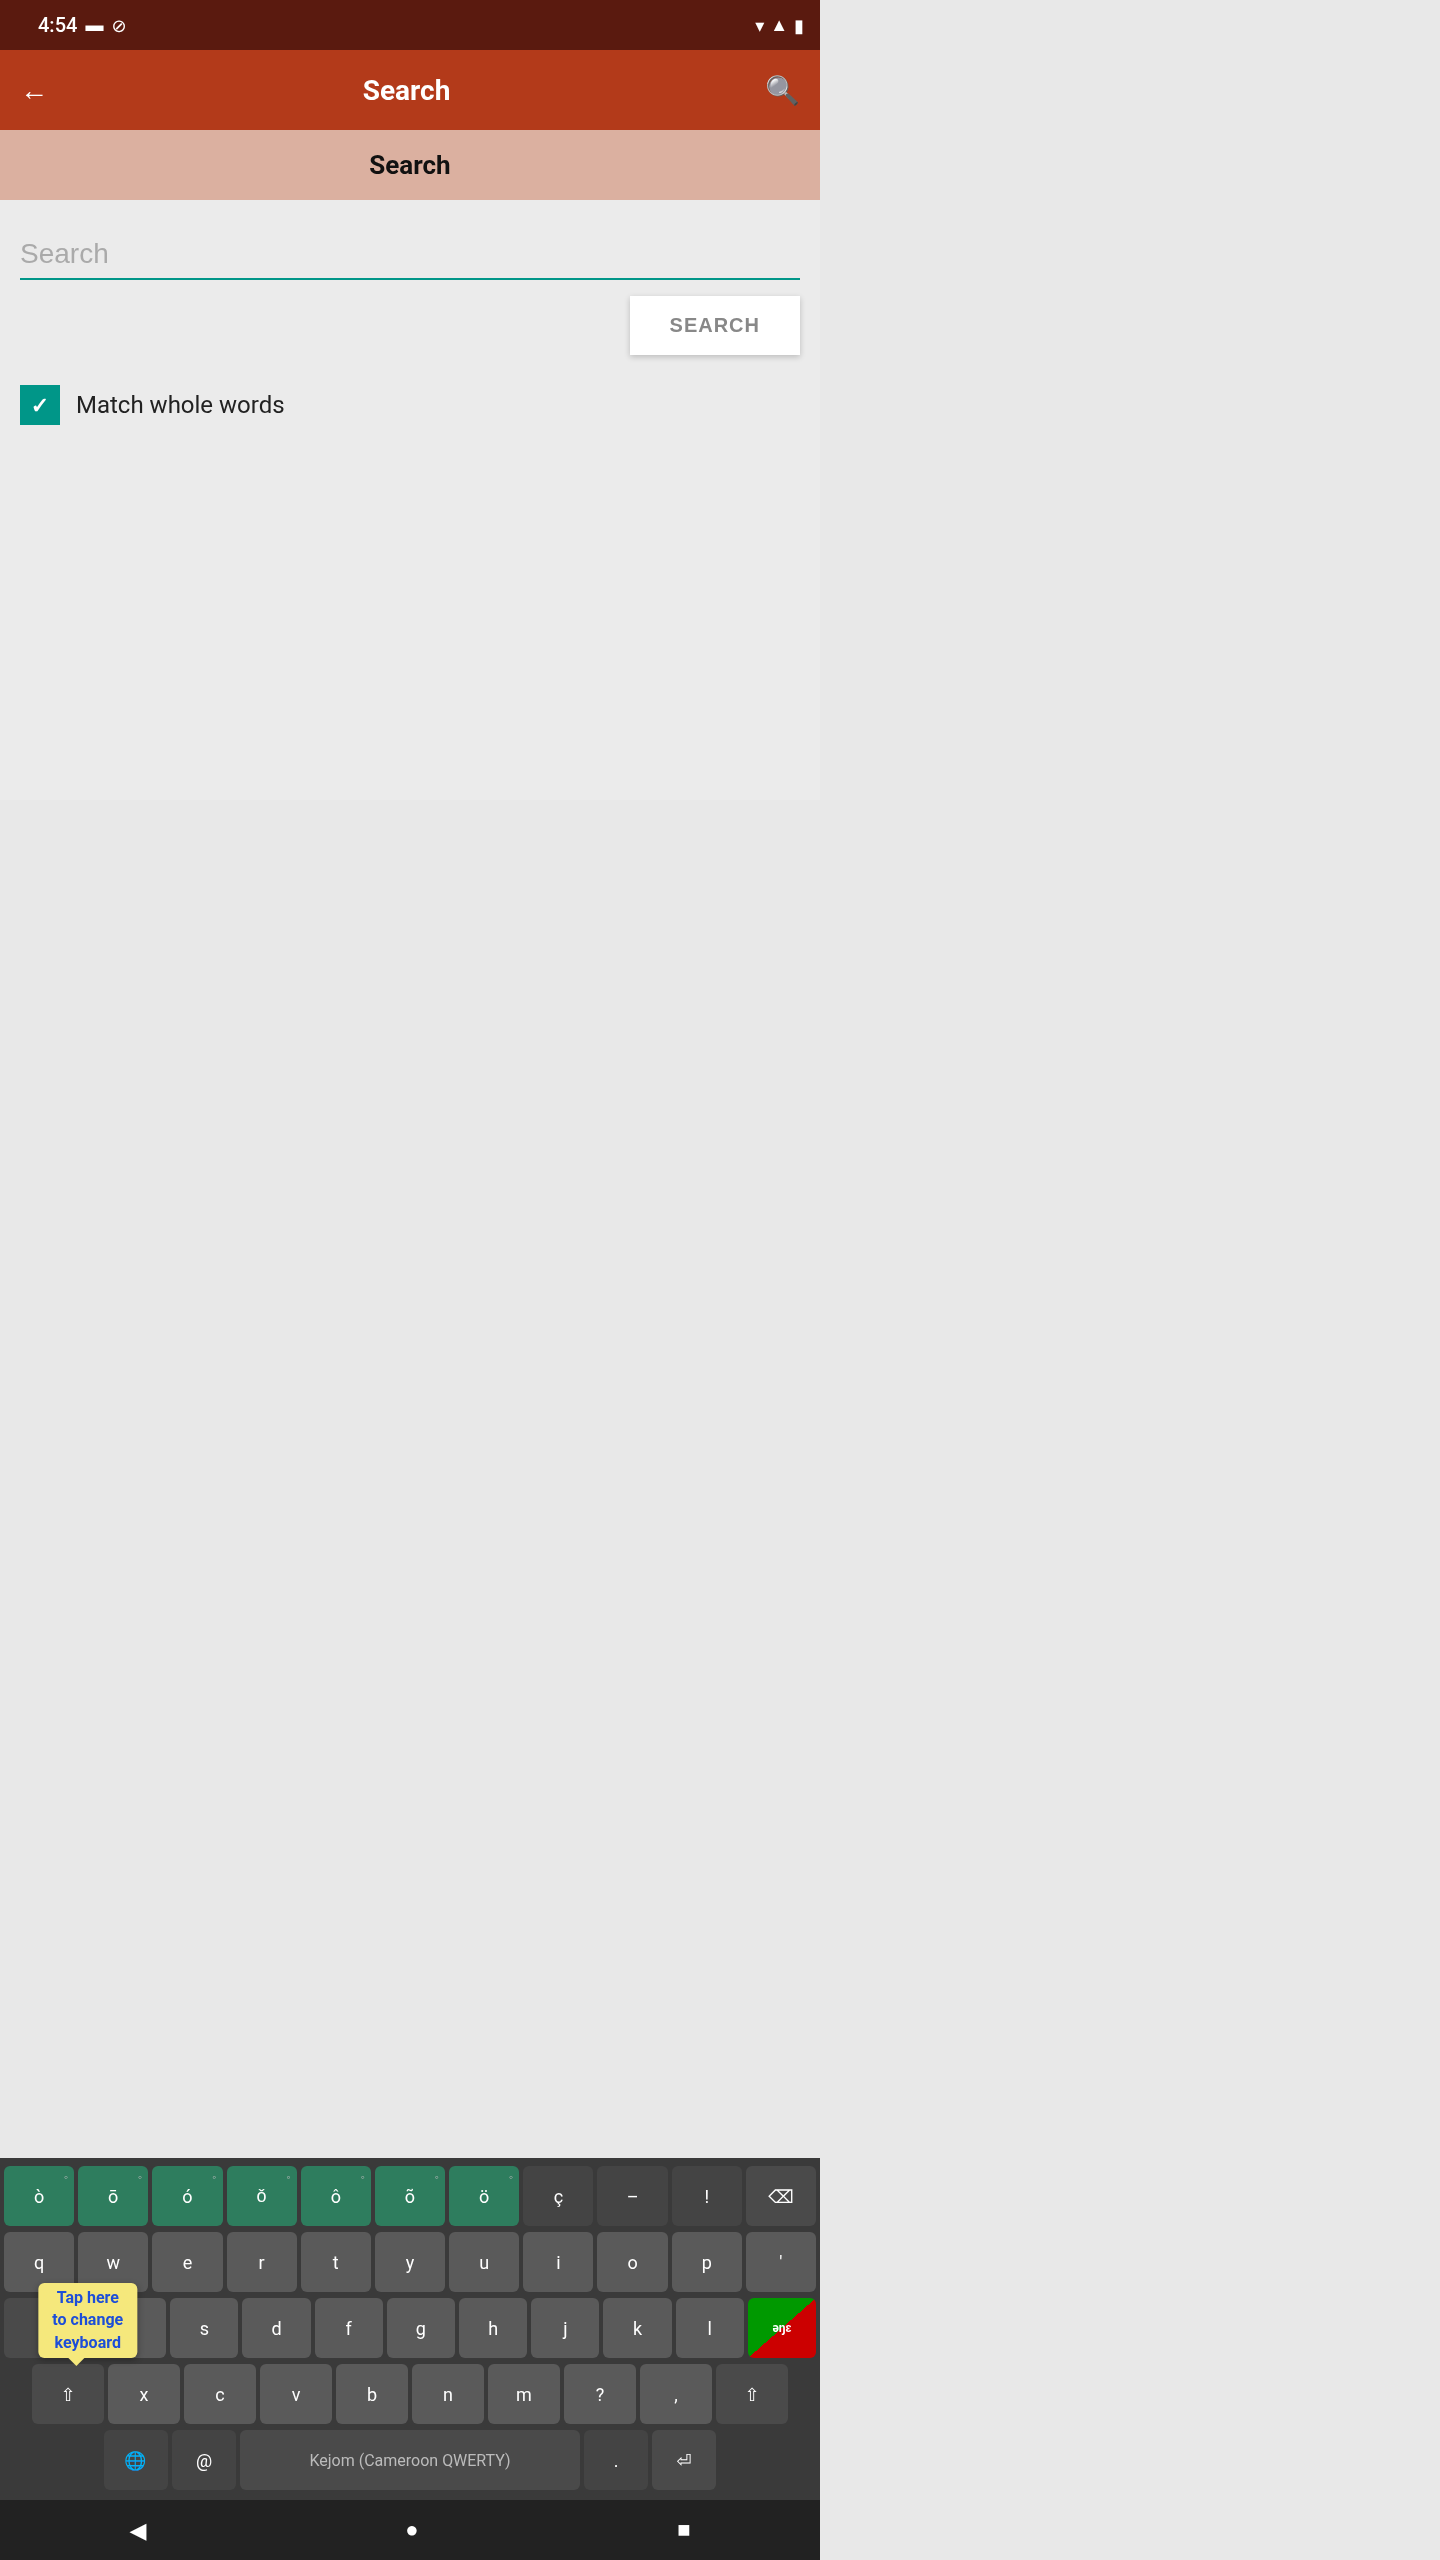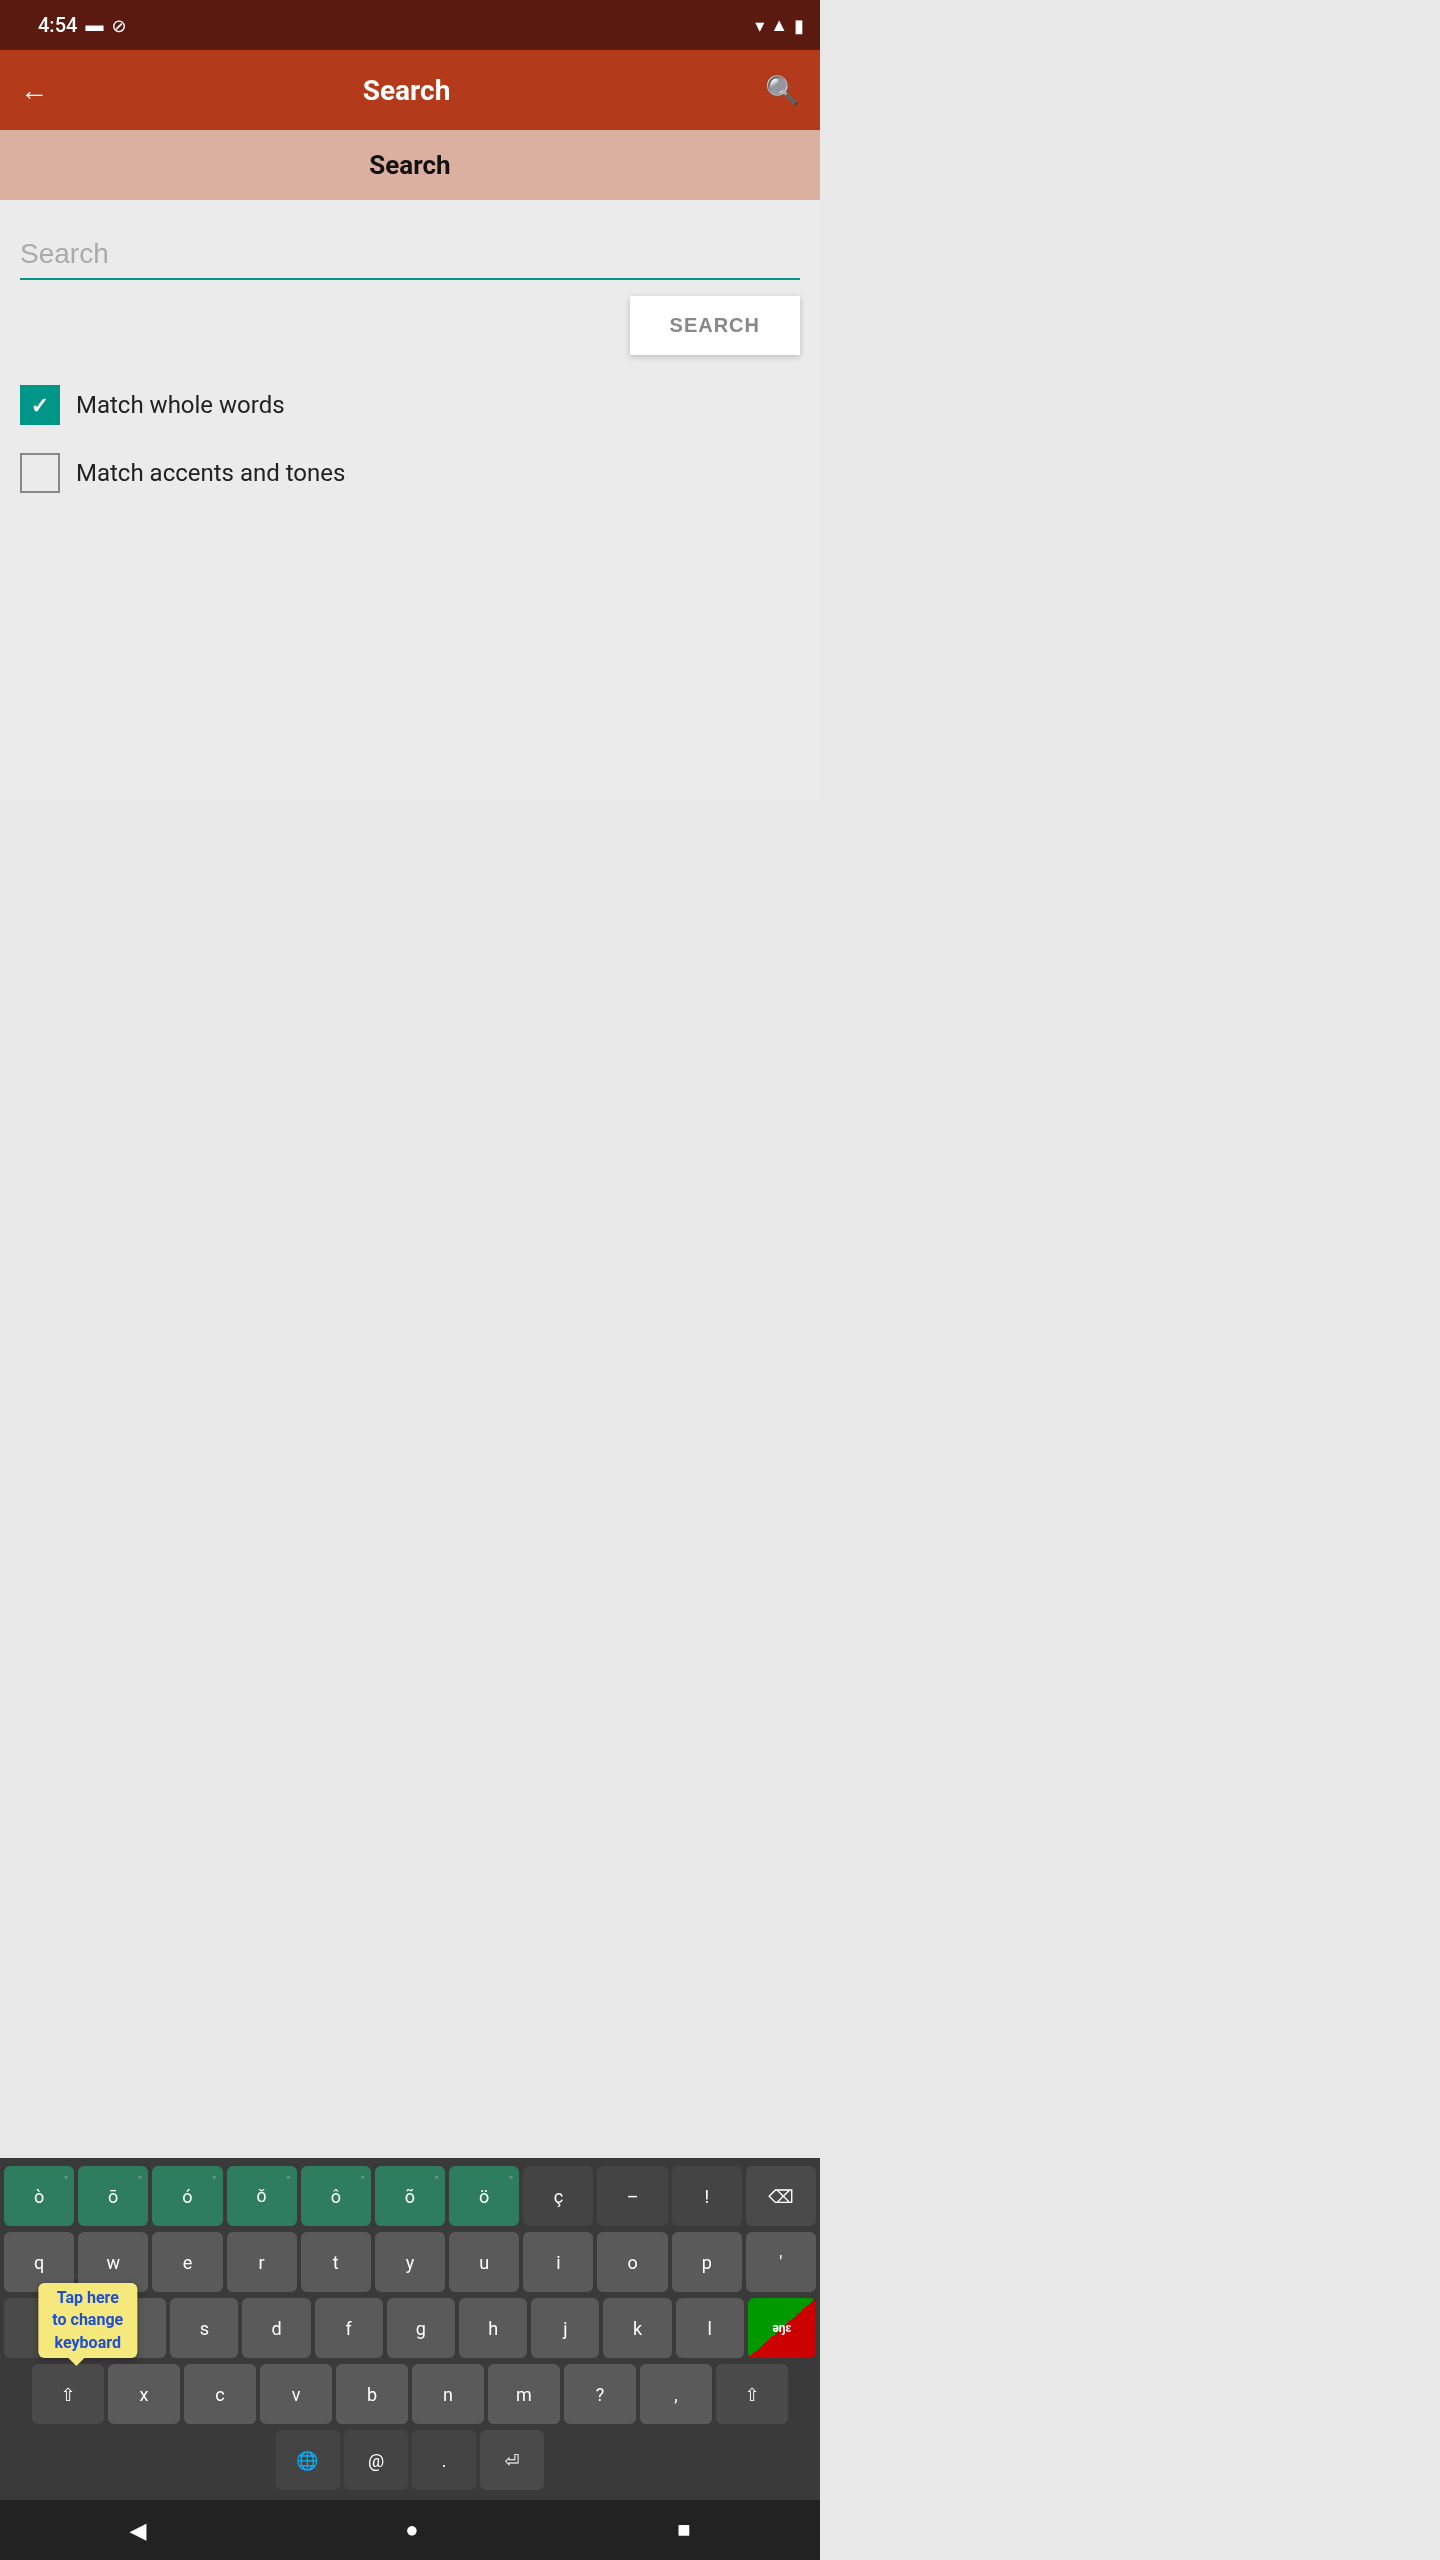--- a/index.html
+++ b/index.html
@@ -296,24 +296,20 @@
     <button class="search-btn">SEARCH</button>
   </div>
 
   <div class="checkbox-row">
     <div class="checkbox-box">
       <span class="checkmark">✓</span>
     </div>
     <span>Match whole words</span>
   </div>
 
-  <div class="checkbox-row">
-    <div class="checkbox-box unchecked"></div>
-    <span>Match accents and tones</span>
-  </div>
 
 </div>
 
 <div class="keyboard-area">
 
   <div class="key-row">
     <div class="key green-key">
         <span>ò</span>
         <span class="key-accent">◦</span>
       </div>
@@ -388,20 +384,21 @@
     <div class="key">n</div>
     <div class="key">m</div>
     <div class="key">?</div>
     <div class="key">,</div>
     <div class="key shift-key">⇧</div>
   </div>
 
   <div class="key-row">
     <div class="key dark-key" style="max-width:64px;">🌐</div>
     <div class="key dark-key" style="max-width:64px;">@</div>
+    <div class="key spacebar">Kejom (Cameroon QWERTY)</div>
     <div class="key dark-key" style="max-width:64px;">.</div>
     <div class="key enter-key" style="max-width:64px;">⏎</div>
   </div>
 
 </div>
 
 <div class="nav-bar">
   <span class="nav-btn">◀</span>
   <span class="nav-btn">●</span>
   <span class="nav-btn">■</span>

